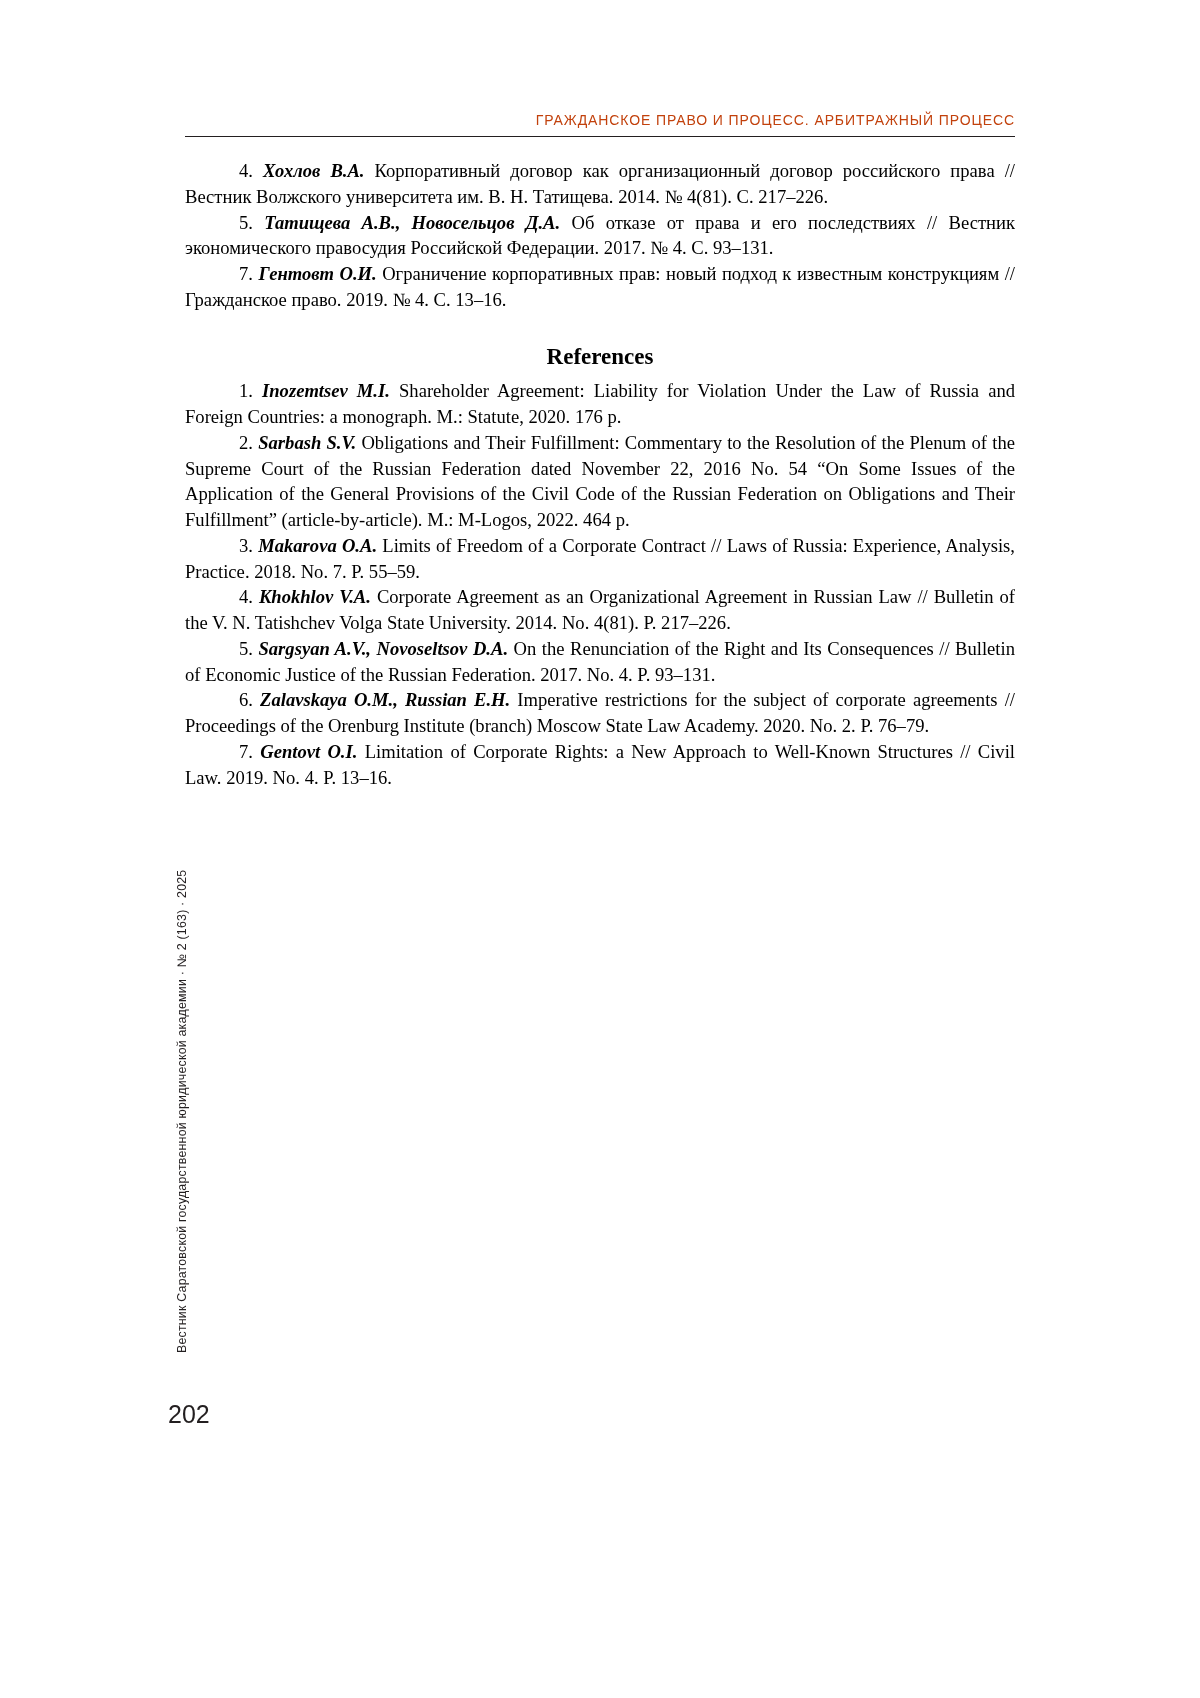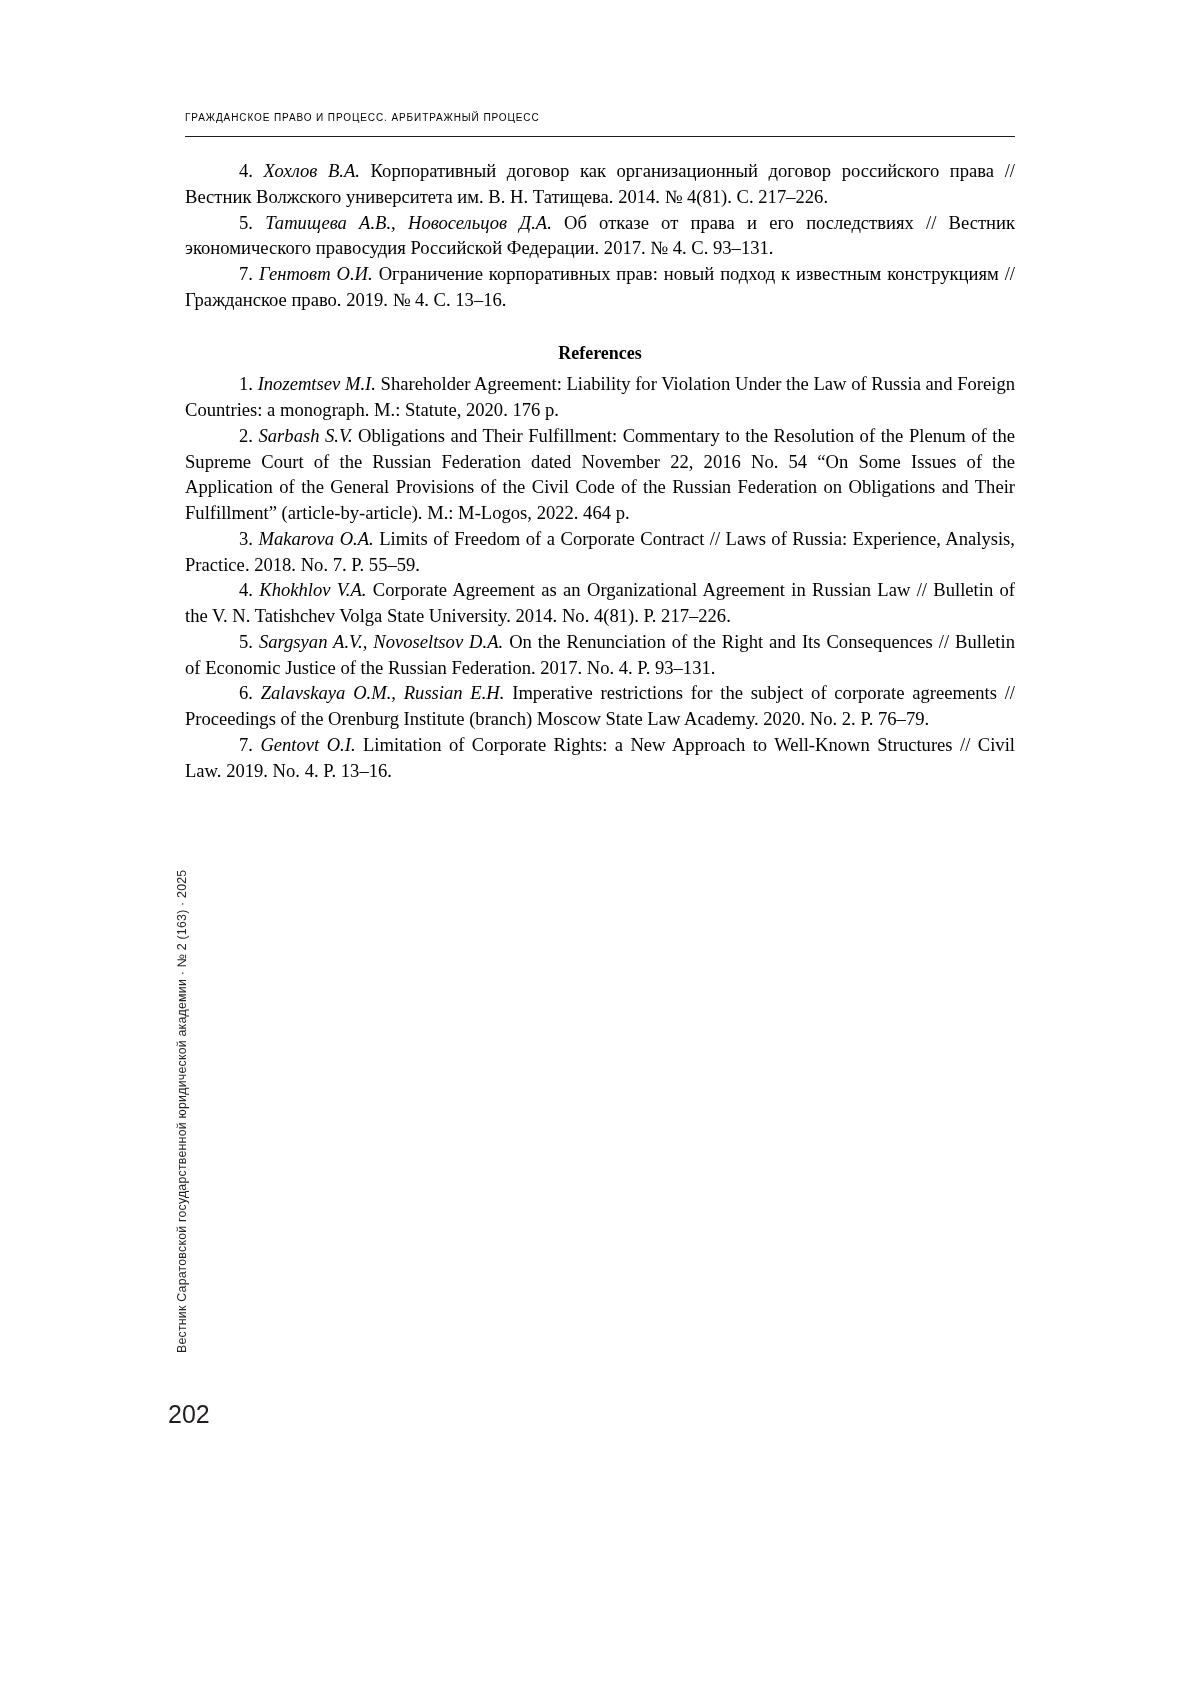--- a/index.html
+++ b/index.html
@@ -23,25 +23,25 @@
     width: 1200px;
     height: 1698px;
   }
 
   
   .running-head {
     position: absolute;
     left: 185px;
     top: 112px;
     width: 830px;
-    text-align: left;
+    text-align: right;
     font-family: "Liberation Sans", sans-serif;
-    font-size: 10px;
+    font-size: 14px;
     letter-spacing: 0.9px;
-    color: #000000;
+    color: #c2410c;
     white-space: nowrap;
   }
   .head-rule {
     position: absolute;
     left: 185px;
     top: 136px;
     width: 830px;
     height: 1px;
     background: #231f20;
   }
@@ -64,25 +64,26 @@
     hyphens: manual;
   }
 
   .refs-title {
     margin: 0;
     padding-top: 28px;
     padding-bottom: 6px;
     text-align: center;
     text-indent: 0;
     font-weight: bold;
-    font-size: 18px;
+    font-size: 23px;
   }
 
   .it {
     font-style: italic;
+    font-weight: bold;
   }
 
   .num {
     font-style: normal;
   }
 
   
   .spine {
     position: absolute;
     left: 0;

